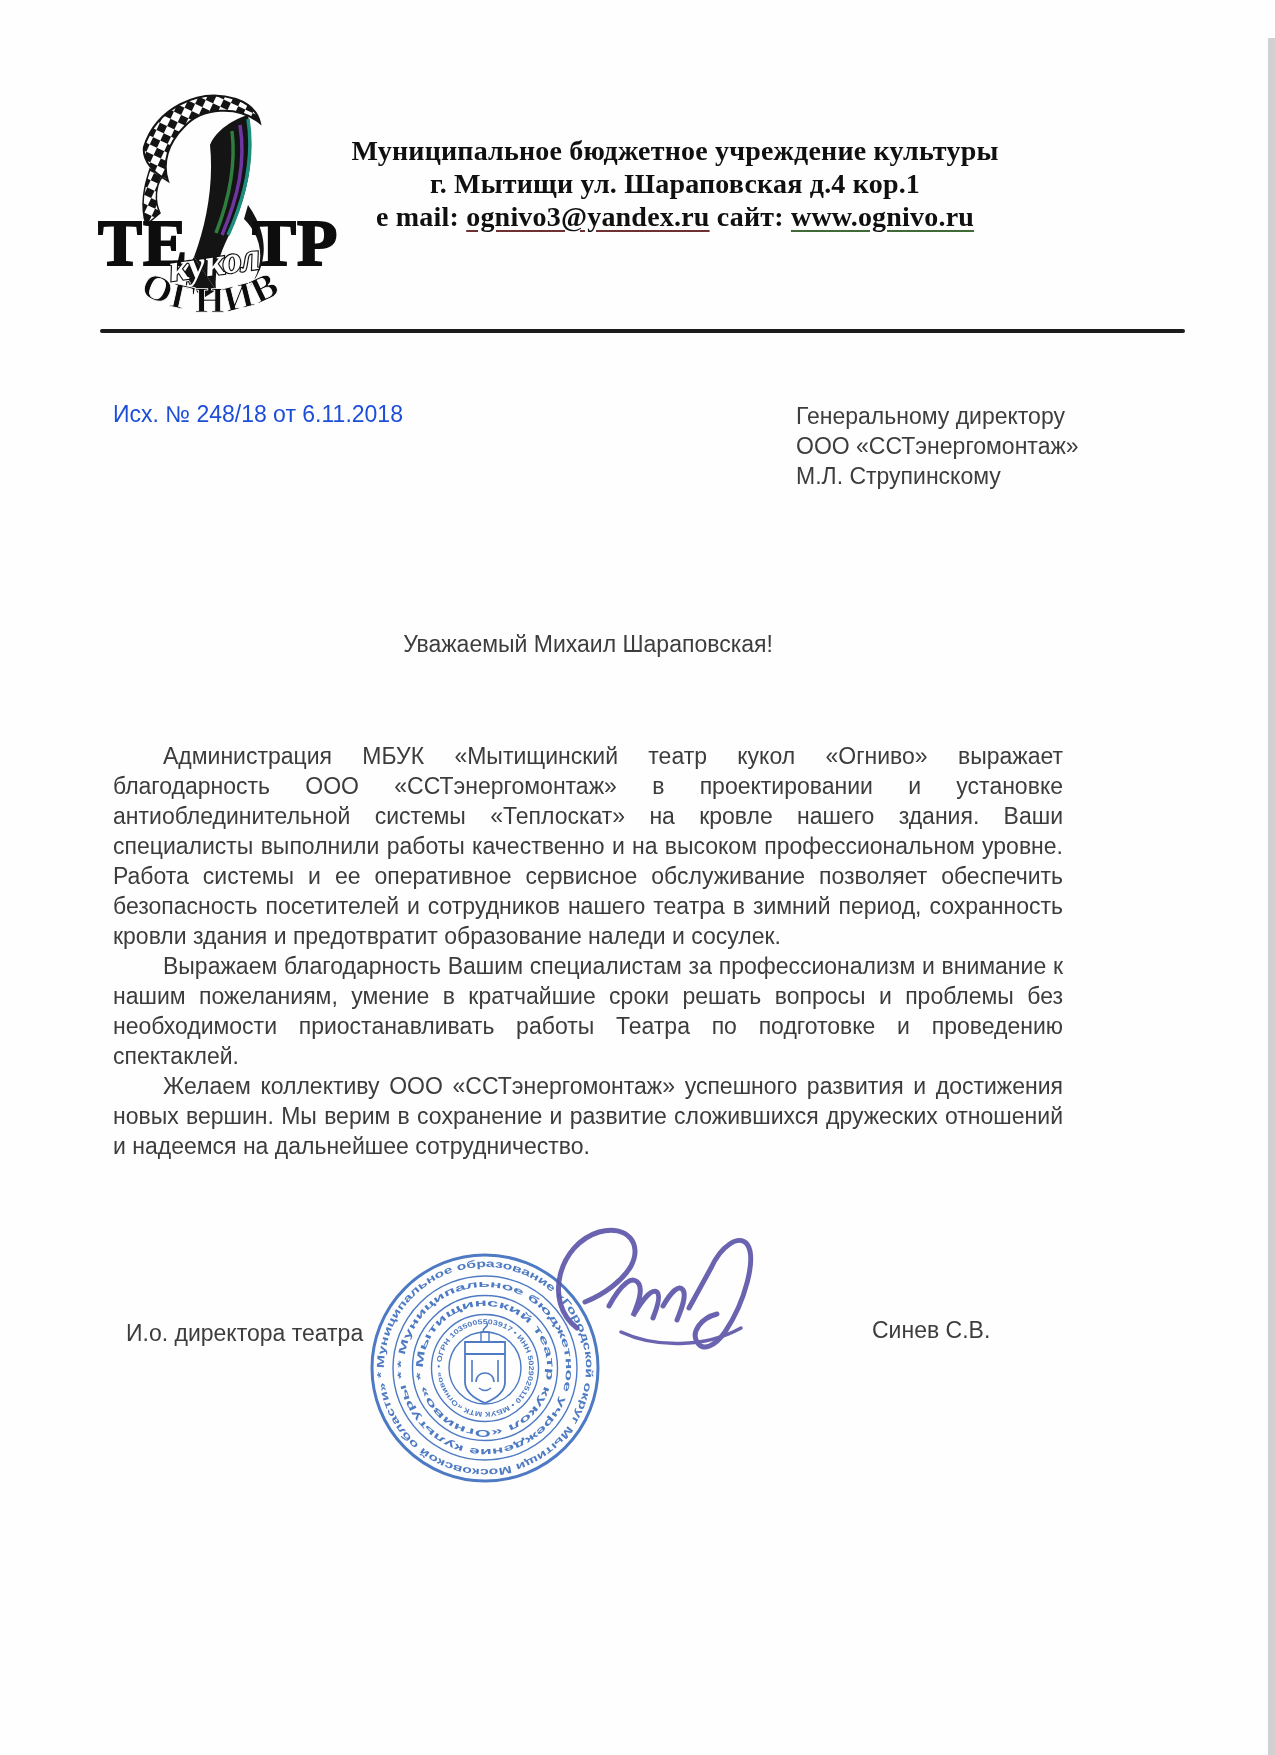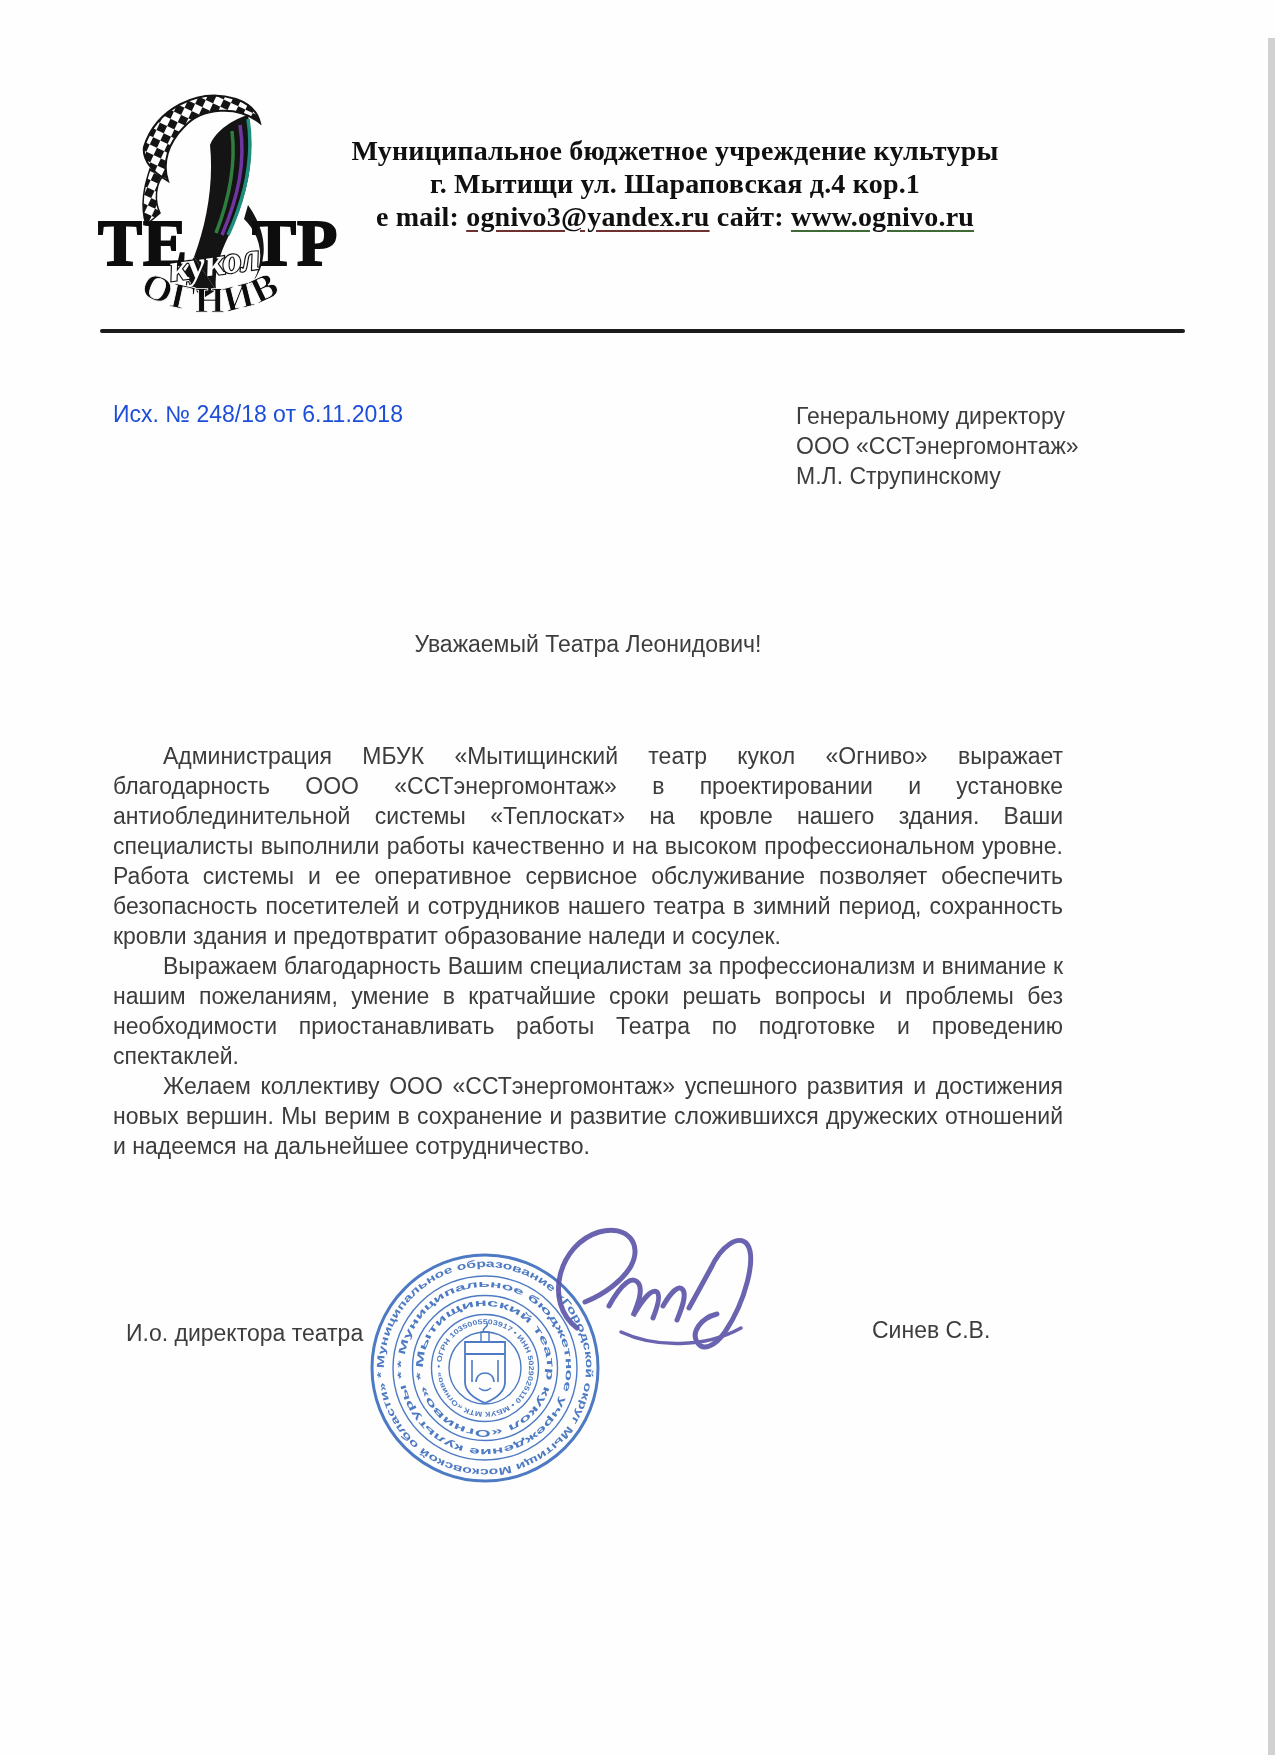--- a/index.html
+++ b/index.html
@@ -103,21 +103,21 @@
   <div class="head-rule"></div>
 
   <div class="ref-no">Исх. № 248/18  от 6.11.2018</div>
 
   <div class="addressee">
     <div>Генеральному директору</div>
     <div>ООО «ССТэнергомонтаж»</div>
     <div>М.Л. Струпинскому</div>
   </div>
 
-  <div class="salutation">Уважаемый Театра Леонидович!</div>
+  <div class="salutation">Уважаемый Михаил Шараповская!</div>
 
   <div class="body-text">
     <p>Администрация МБУК «Мытищинский театр кукол «Огниво» выражает благодарность ООО «ССТэнергомонтаж» в проектировании и установке антиоблединительной системы «Теплоскат» на кровле нашего здания. Ваши специалисты выполнили работы качественно и на высоком профессиональном уровне. Работа системы и ее оперативное сервисное обслуживание позволяет обеспечить безопасность посетителей и сотрудников нашего театра в зимний период, сохранность кровли здания и предотвратит образование наледи и сосулек.</p>
     <p>Выражаем благодарность Вашим специалистам за профессионализм и внимание к нашим пожеланиям, умение в кратчайшие сроки решать вопросы и проблемы без необходимости приостанавливать работы Театра по подготовке и проведению спектаклей.</p>
     <p>Желаем коллективу ООО «ССТэнергомонтаж» успешного развития и достижения новых вершин. Мы верим в сохранение и развитие сложившихся дружеских отношений и надеемся на дальнейшее сотрудничество.</p>
   </div>
 
   <div class="sig-position">И.о. директора театра</div>
   <div class="sig-name">Синев С.В.</div>
 

